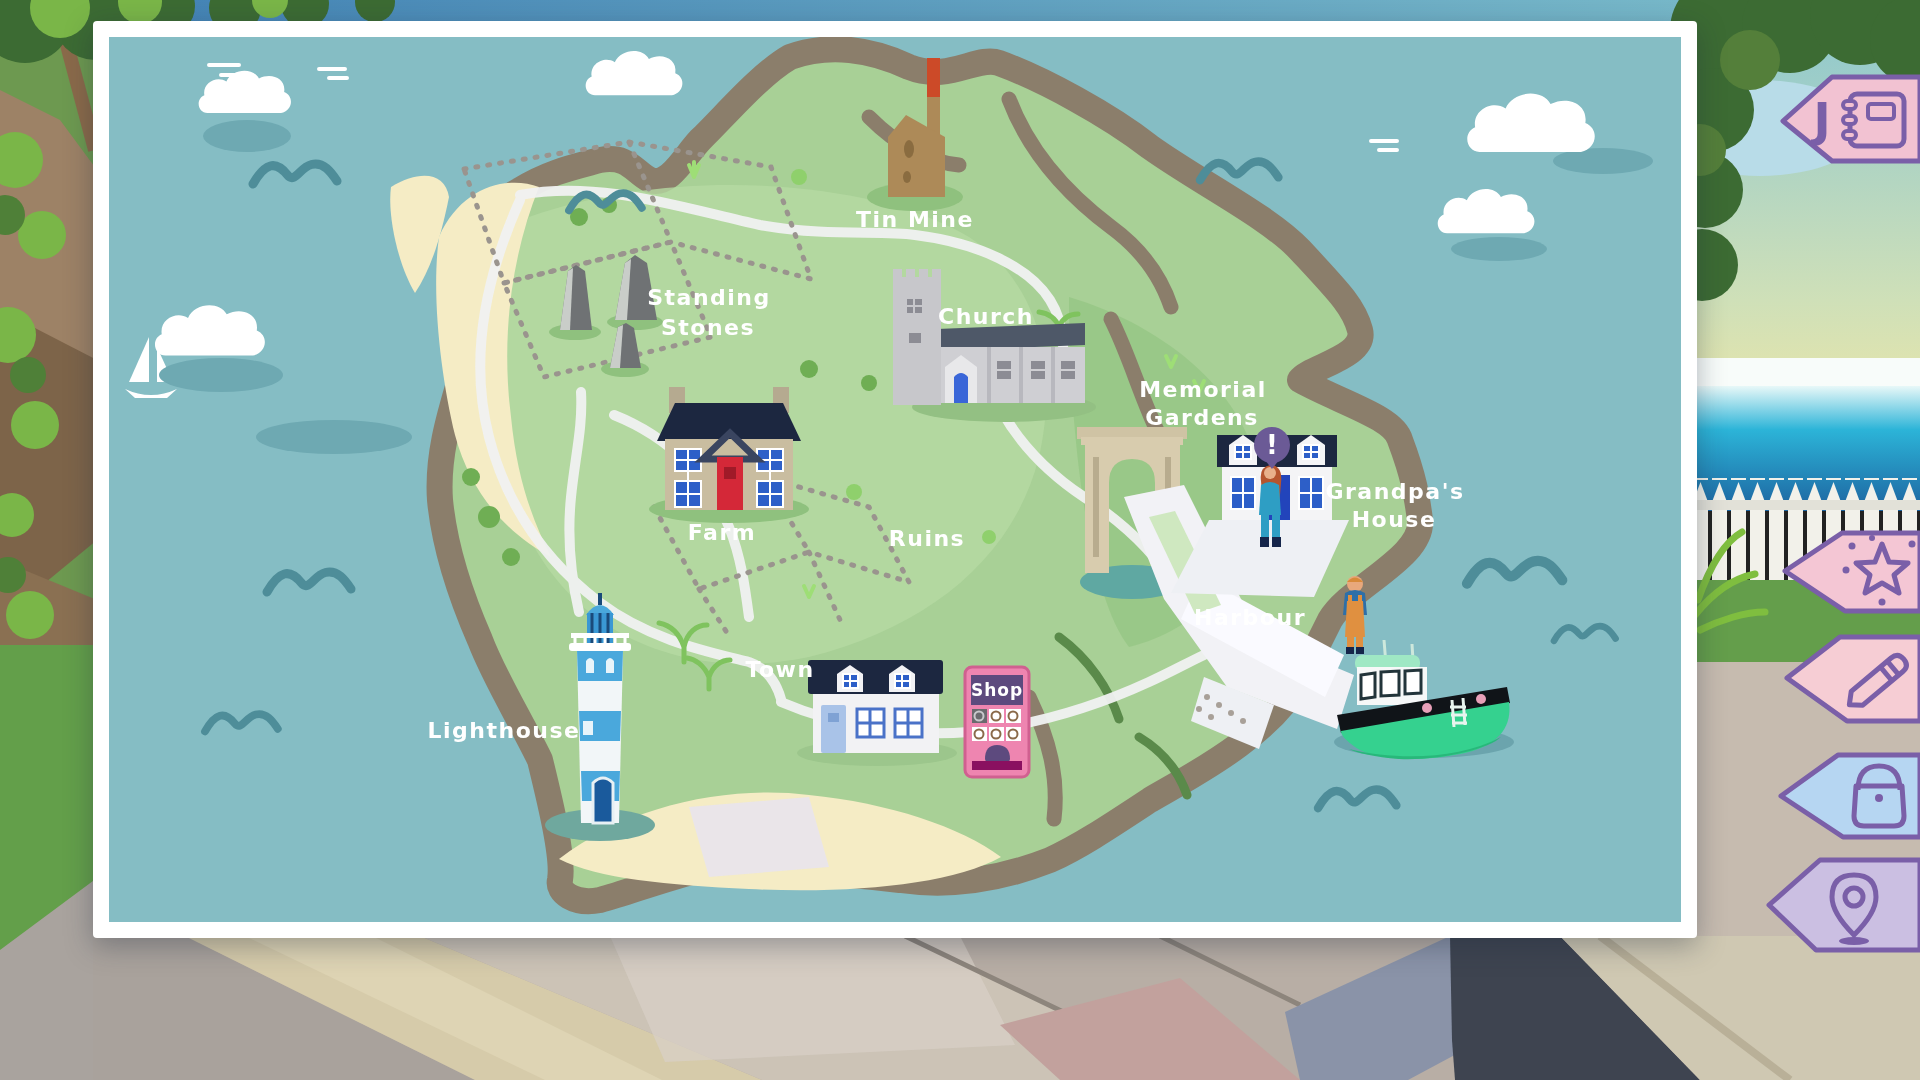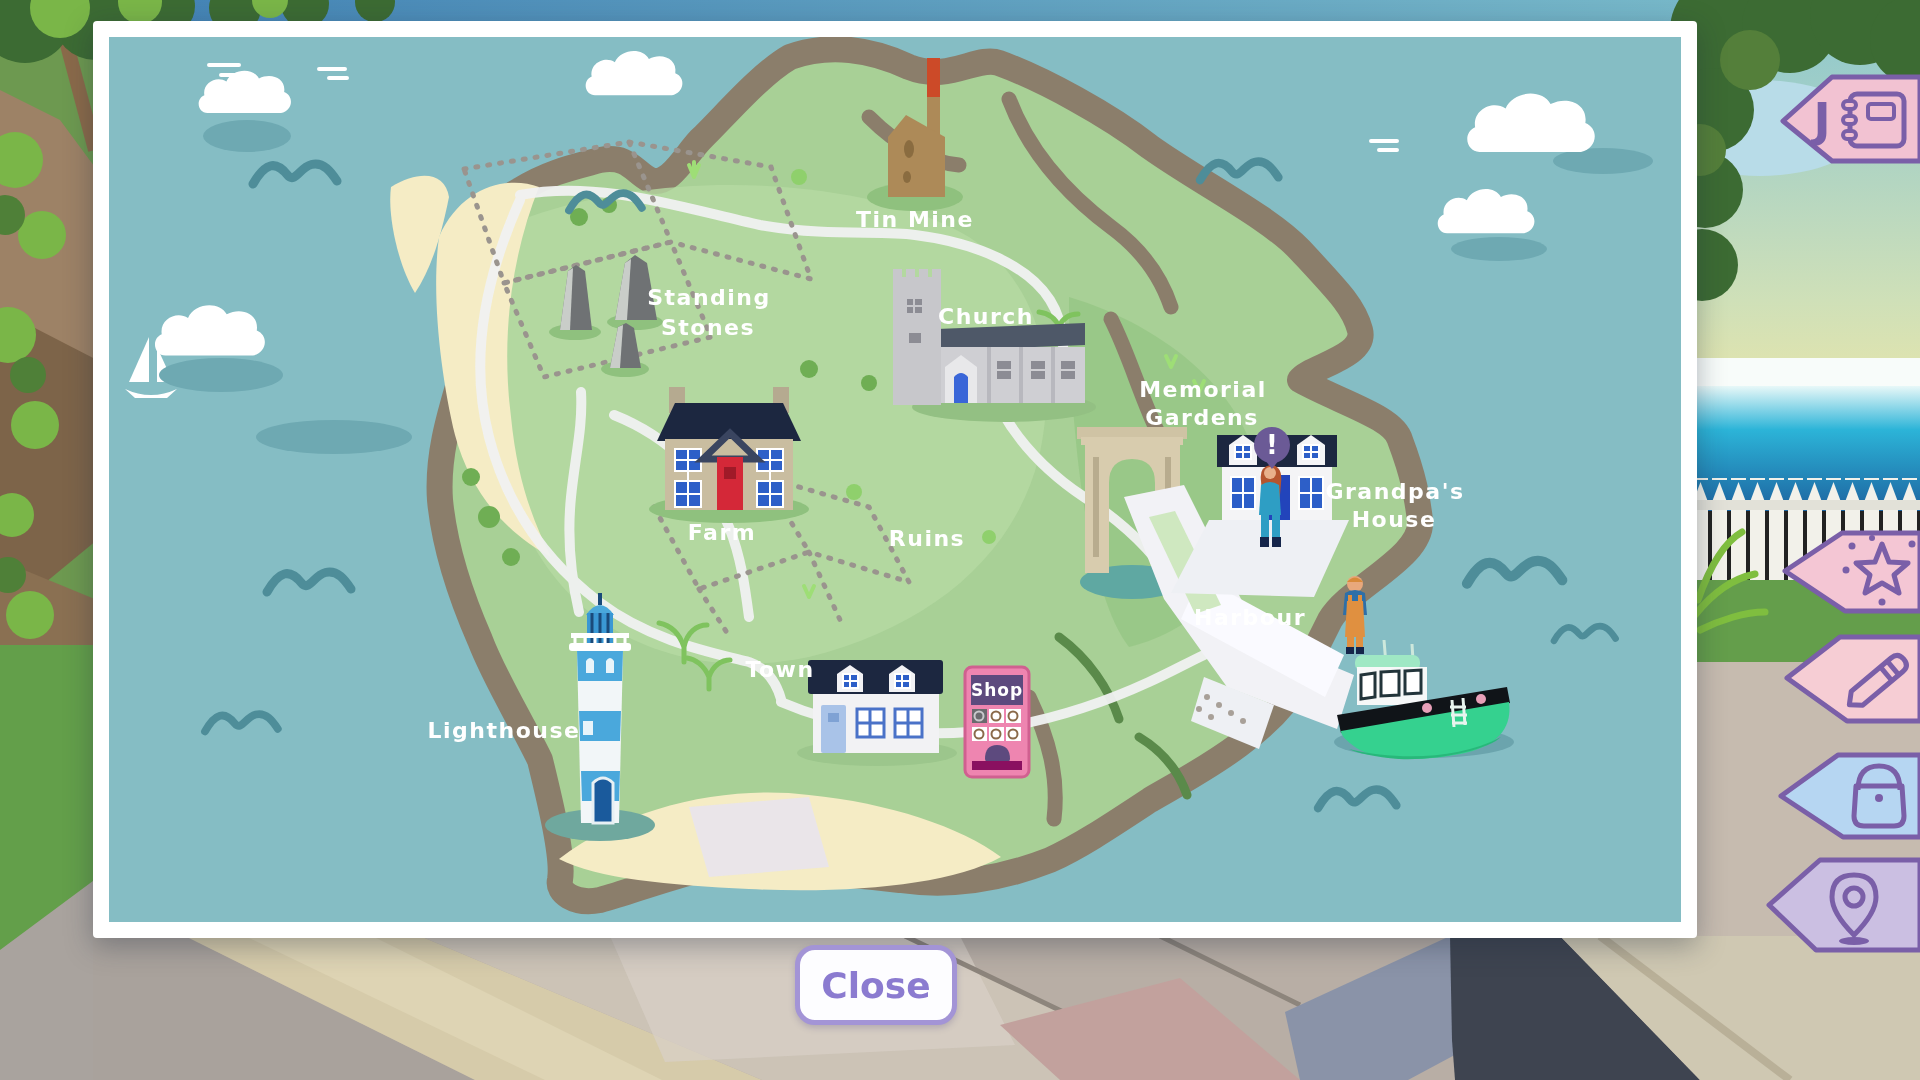--- a/index.html
+++ b/index.html
@@ -548,17 +548,14 @@
 
 <svg class="tag" style="left:1766px;top:855px;" width="154" height="100" viewBox="0 0 154 100">
   <polygon points="3,50 54,5 154,5 154,95 50,95" fill="#cbbfe2" stroke="#7a5fa8" stroke-width="5" stroke-linejoin="round"></polygon>
   <g stroke="#7a5fa8" fill="none" stroke-width="5">
     <path d="M 88,20 Q 110,20 110,42 Q 110,58 88,80 Q 66,58 66,42 Q 66,20 88,20 Z"></path>
     <circle cx="88" cy="42" r="9"></circle>
     <ellipse cx="88" cy="86" rx="15" ry="4" fill="#7a5fa8" stroke="none"></ellipse>
   </g>
 </svg>
 
-<div id="close-btn">
-  <span>Close</span>
+
 </div>
 
-</div>
-
 </body></html>

